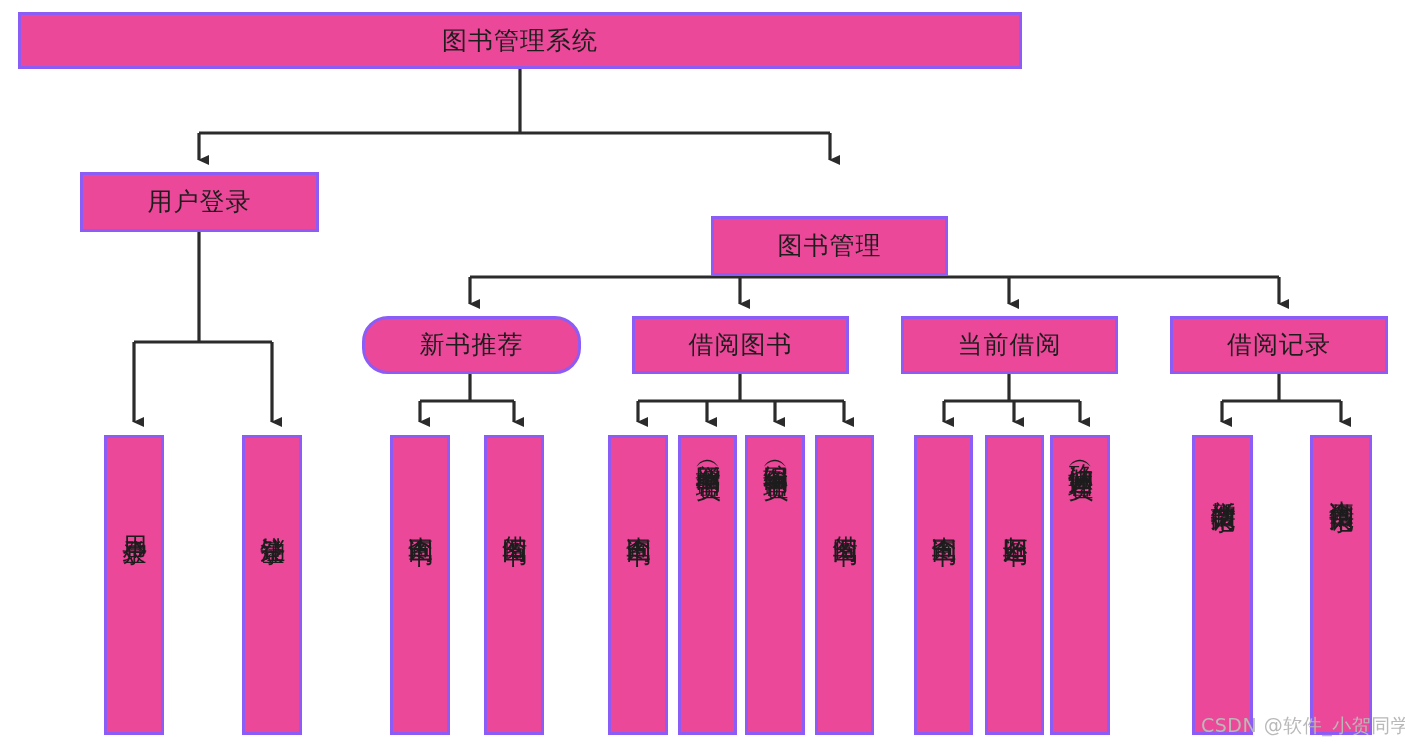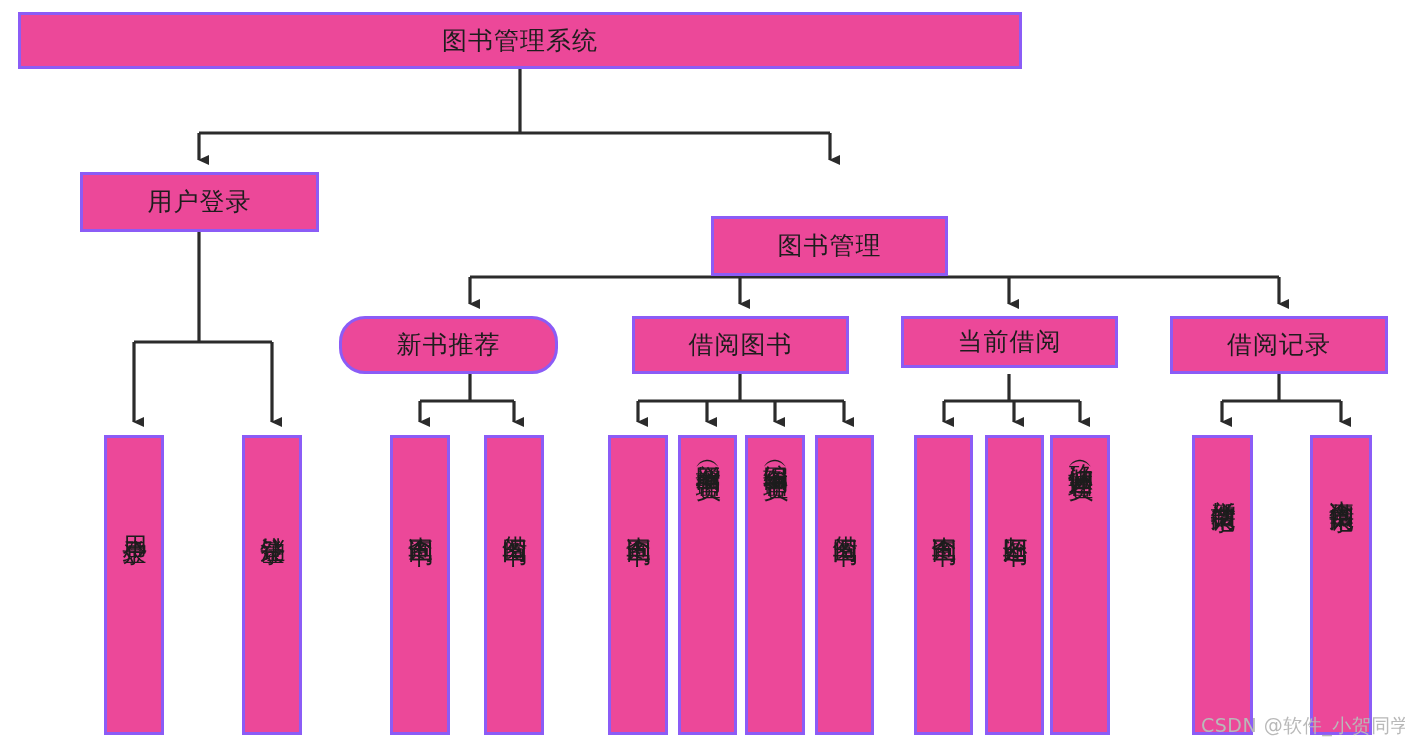--- a/index.html
+++ b/index.html
@@ -127,27 +127,27 @@
     <span class="lbl">图书管理系统</span>
   </div>
 
   <div class="node h" style="left:80px; top:172px; width:239px; height:60px;">
     <span class="lbl">用户登录</span>
   </div>
   <div class="node h" style="left:711px; top:172px; width:237px; height:60px;margin-top:44px;">
     <span class="lbl">图书管理</span>
   </div>
 
-  <div class="node h" style="left:339px; top:316px; width:219px; height:58px;border-radius:26px;">
+  <div class="node h" style="left:362px; top:316px; width:219px; height:58px;border-radius:26px;">
     <span class="lbl">新书推荐</span>
   </div>
   <div class="node h" style="left:632px; top:316px; width:217px; height:58px;">
     <span class="lbl">借阅图书</span>
   </div>
-  <div class="node h" style="left:901px; top:316px; width:217px; height:52px;">
+  <div class="node h" style="left:901px; top:316px; width:217px; height:58px;">
     <span class="lbl">当前借阅</span>
   </div>
   <div class="node h" style="left:1170px; top:316px; width:218px; height:58px;font-family:Liberation Serif, serif;">
     <span class="lbl">借阅记录</span>
   </div>
 
   <div class="node v" style="left:104px; top:435px; width:60px; height:300px; padding-top:78px;">
     <span class="lbl">用户登录</span>
   </div>
   <div class="node v" style="left:242px; top:435px; width:60px; height:300px; padding-top:78px;">

